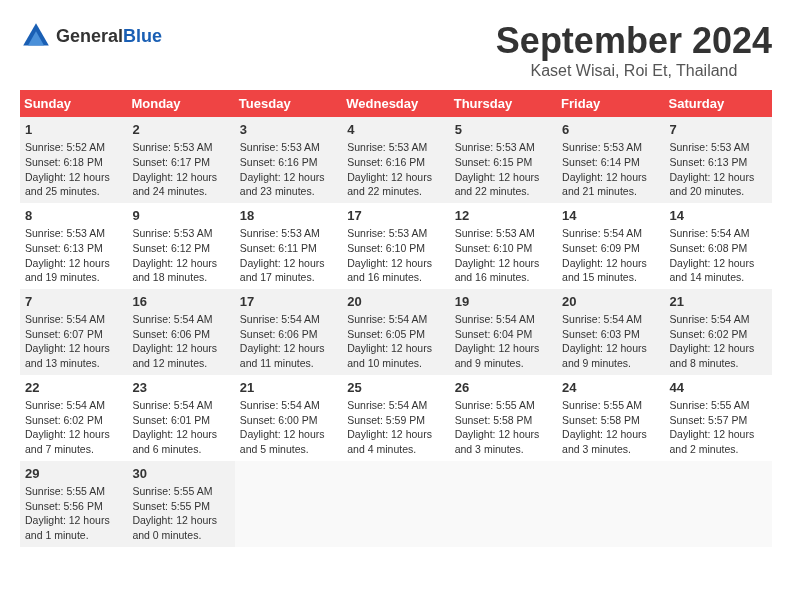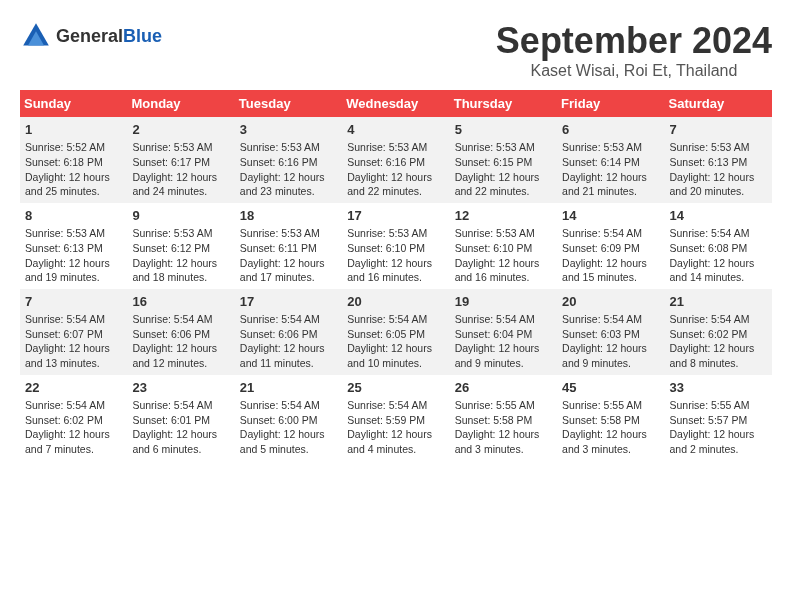--- a/index.html
+++ b/index.html
@@ -139,17 +139,26 @@
         <td><span class="day-num">19</span>Sunrise: 5:54 AM<br>Sunset: 6:04 PM<br>Daylight: 12 hours and 9 minutes.</td>
         <td><span class="day-num">20</span>Sunrise: 5:54 AM<br>Sunset: 6:03 PM<br>Daylight: 12 hours and 9 minutes.</td>
         <td><span class="day-num">21</span>Sunrise: 5:54 AM<br>Sunset: 6:02 PM<br>Daylight: 12 hours and 8 minutes.</td>
       </tr>
       <tr>
         <td><span class="day-num">22</span>Sunrise: 5:54 AM<br>Sunset: 6:02 PM<br>Daylight: 12 hours and 7 minutes.</td>
         <td><span class="day-num">23</span>Sunrise: 5:54 AM<br>Sunset: 6:01 PM<br>Daylight: 12 hours and 6 minutes.</td>
         <td><span class="day-num">21</span>Sunrise: 5:54 AM<br>Sunset: 6:00 PM<br>Daylight: 12 hours and 5 minutes.</td>
         <td><span class="day-num">25</span>Sunrise: 5:54 AM<br>Sunset: 5:59 PM<br>Daylight: 12 hours and 4 minutes.</td>
         <td><span class="day-num">26</span>Sunrise: 5:55 AM<br>Sunset: 5:58 PM<br>Daylight: 12 hours and 3 minutes.</td>
-        <td><span class="day-num">45</span>Sunrise: 5:55 AM<br>Sunset: 5:58 PM<br>Daylight: 12 hours and 3 minutes.</td>
-        <td><span class="day-num">33</span>Sunrise: 5:55 AM<br>Sunset: 5:57 PM<br>Daylight: 12 hours and 2 minutes.</td>
+        <td><span class="day-num">24</span>Sunrise: 5:55 AM<br>Sunset: 5:58 PM<br>Daylight: 12 hours and 3 minutes.</td>
+        <td><span class="day-num">44</span>Sunrise: 5:55 AM<br>Sunset: 5:57 PM<br>Daylight: 12 hours and 2 minutes.</td>
+      </tr>
+      <tr>
+        <td><span class="day-num">29</span>Sunrise: 5:55 AM<br>Sunset: 5:56 PM<br>Daylight: 12 hours and 1 minute.</td>
+        <td><span class="day-num">30</span>Sunrise: 5:55 AM<br>Sunset: 5:55 PM<br>Daylight: 12 hours and 0 minutes.</td>
+        <td class="empty-cell"></td>
+        <td class="empty-cell"></td>
+        <td class="empty-cell"></td>
+        <td class="empty-cell"></td>
+        <td class="empty-cell"></td>
       </tr>
     </tbody>
 </table>
 
 </body></html>

